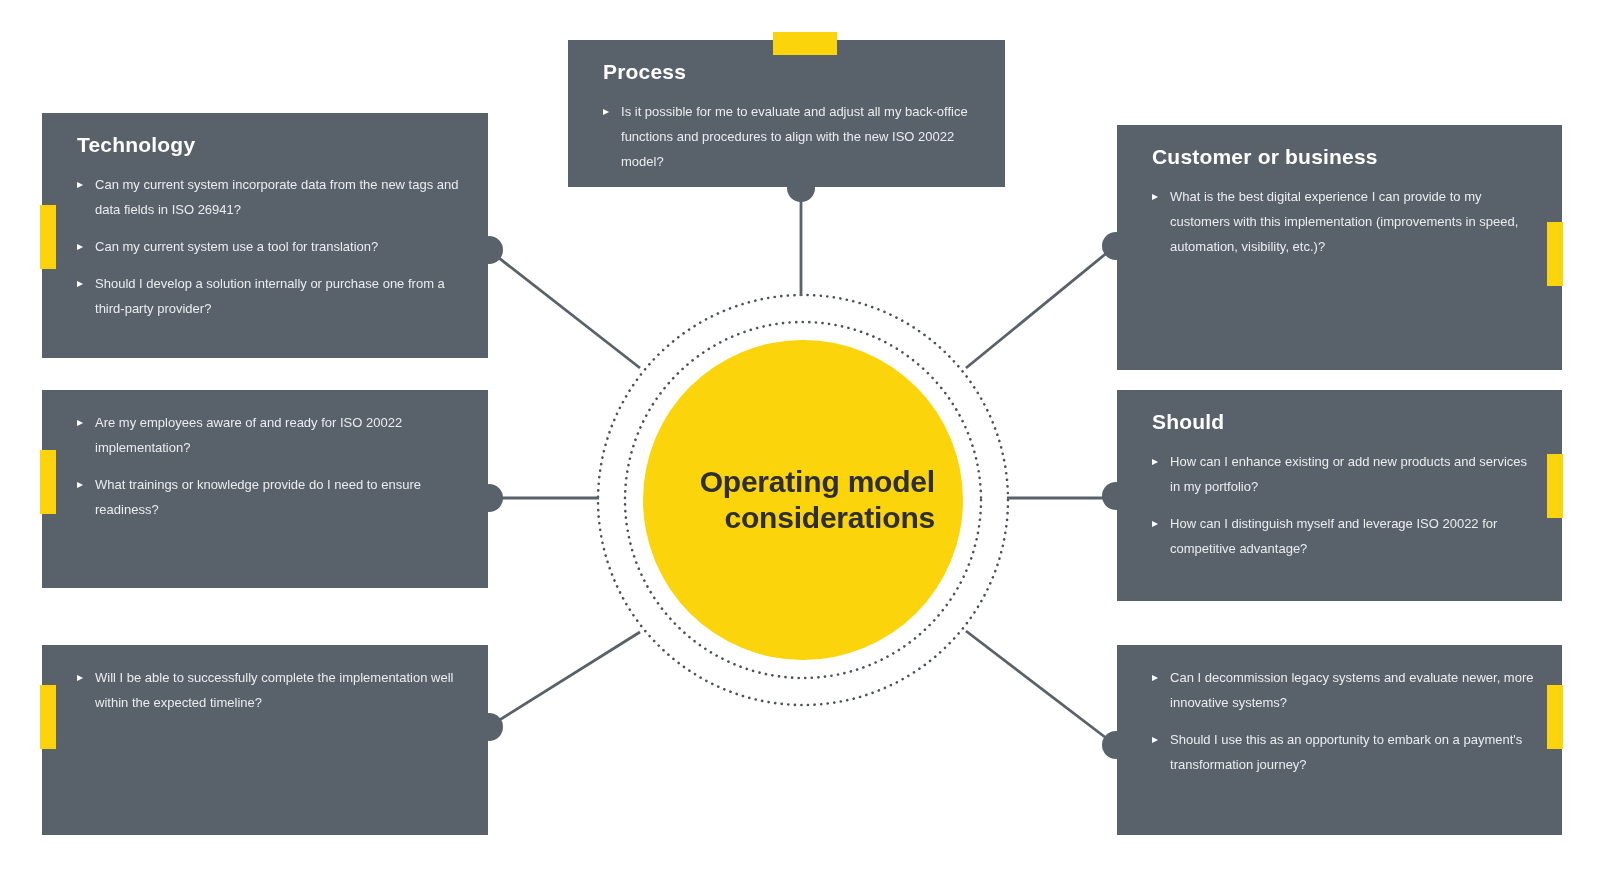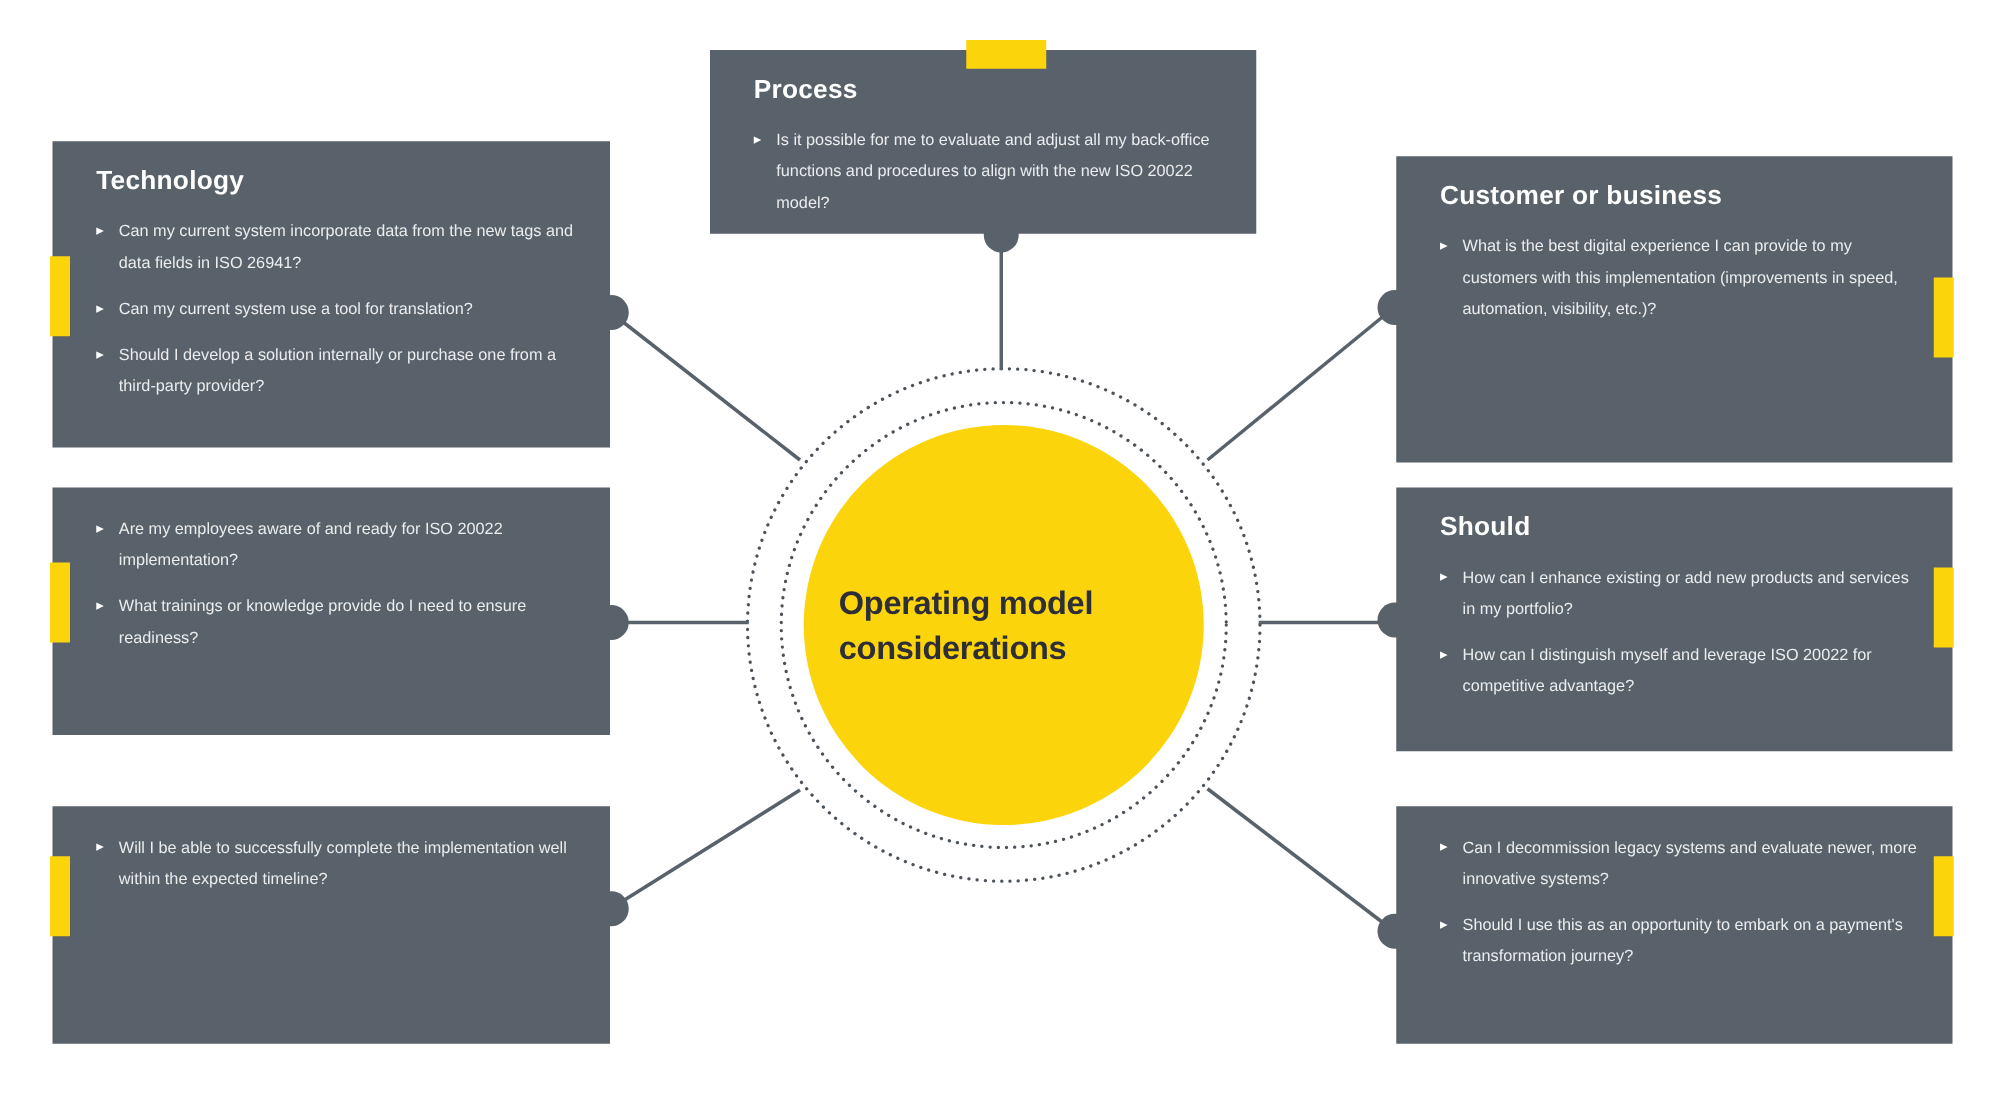--- a/index.html
+++ b/index.html
@@ -18,23 +18,23 @@
   }
   
   #wire-layer{position:absolute;left:0;top:0;z-index:0;}
   .ring{fill:none;stroke:var(--ring);stroke-width:2.6;stroke-dasharray:0.1 6.5;stroke-linecap:round;}
   .conn{stroke:var(--gray);stroke-width:2.8;}
   .dot{fill:var(--gray);}
   
   #center-circle{
     position:absolute;left:643px;top:340px;width:320px;height:320px;
     border-radius:50%;background:var(--yellow);z-index:1;
-    display:flex;align-items:center;justify-content:center;text-align:left;
+    display:flex;align-items:center;justify-content:center;text-align:right;
     padding:0 28px;
-    font-size:26px;font-weight:700;line-height:36px;color:var(--dark-text);
+    font-size:30px;font-weight:700;line-height:36px;color:var(--dark-text);
     letter-spacing:-0.2px;
   }
   
   .node{
     position:absolute;background:var(--gray);color:#fff;z-index:2;
     padding:20px 24px 0 35px;
   }
   .node h2{
     margin:0 0 15px 0;font-size:21px;font-weight:700;color:#ffffff;letter-spacing:0.2px;
   }

